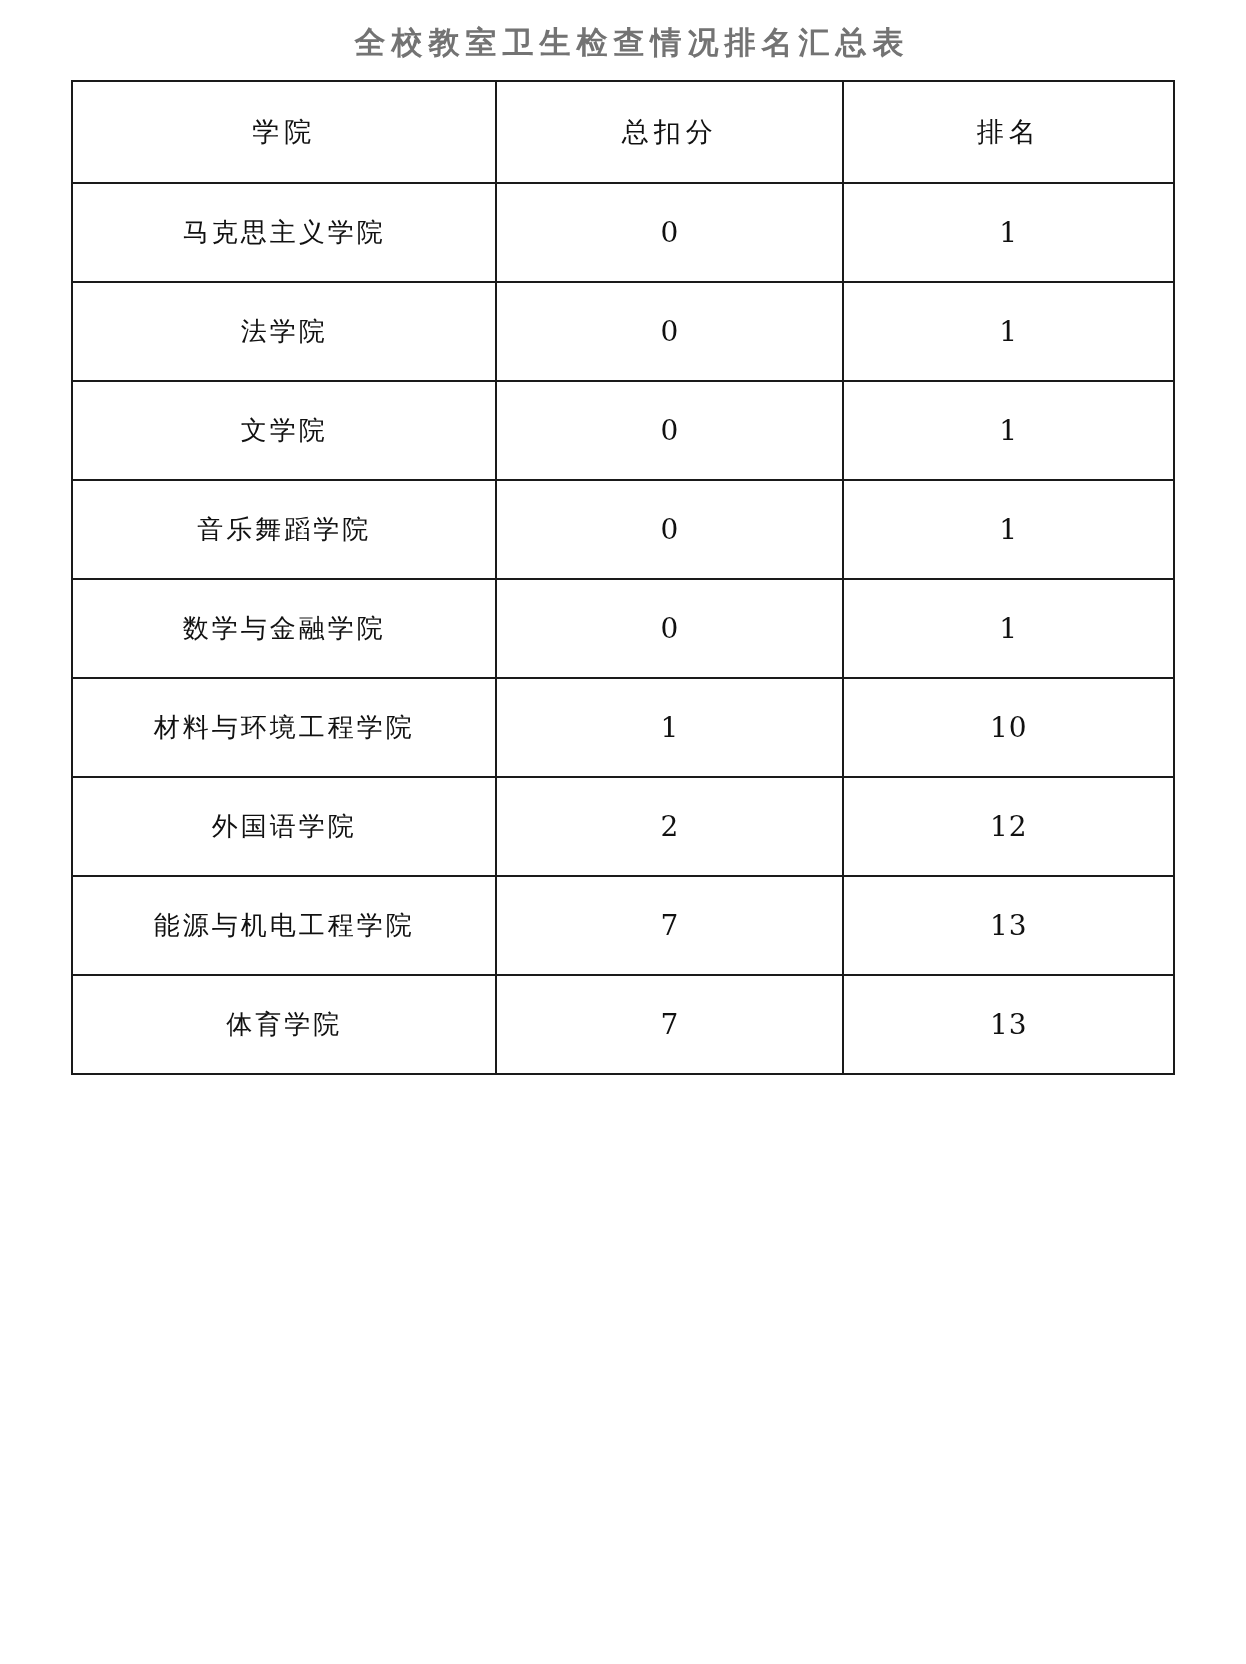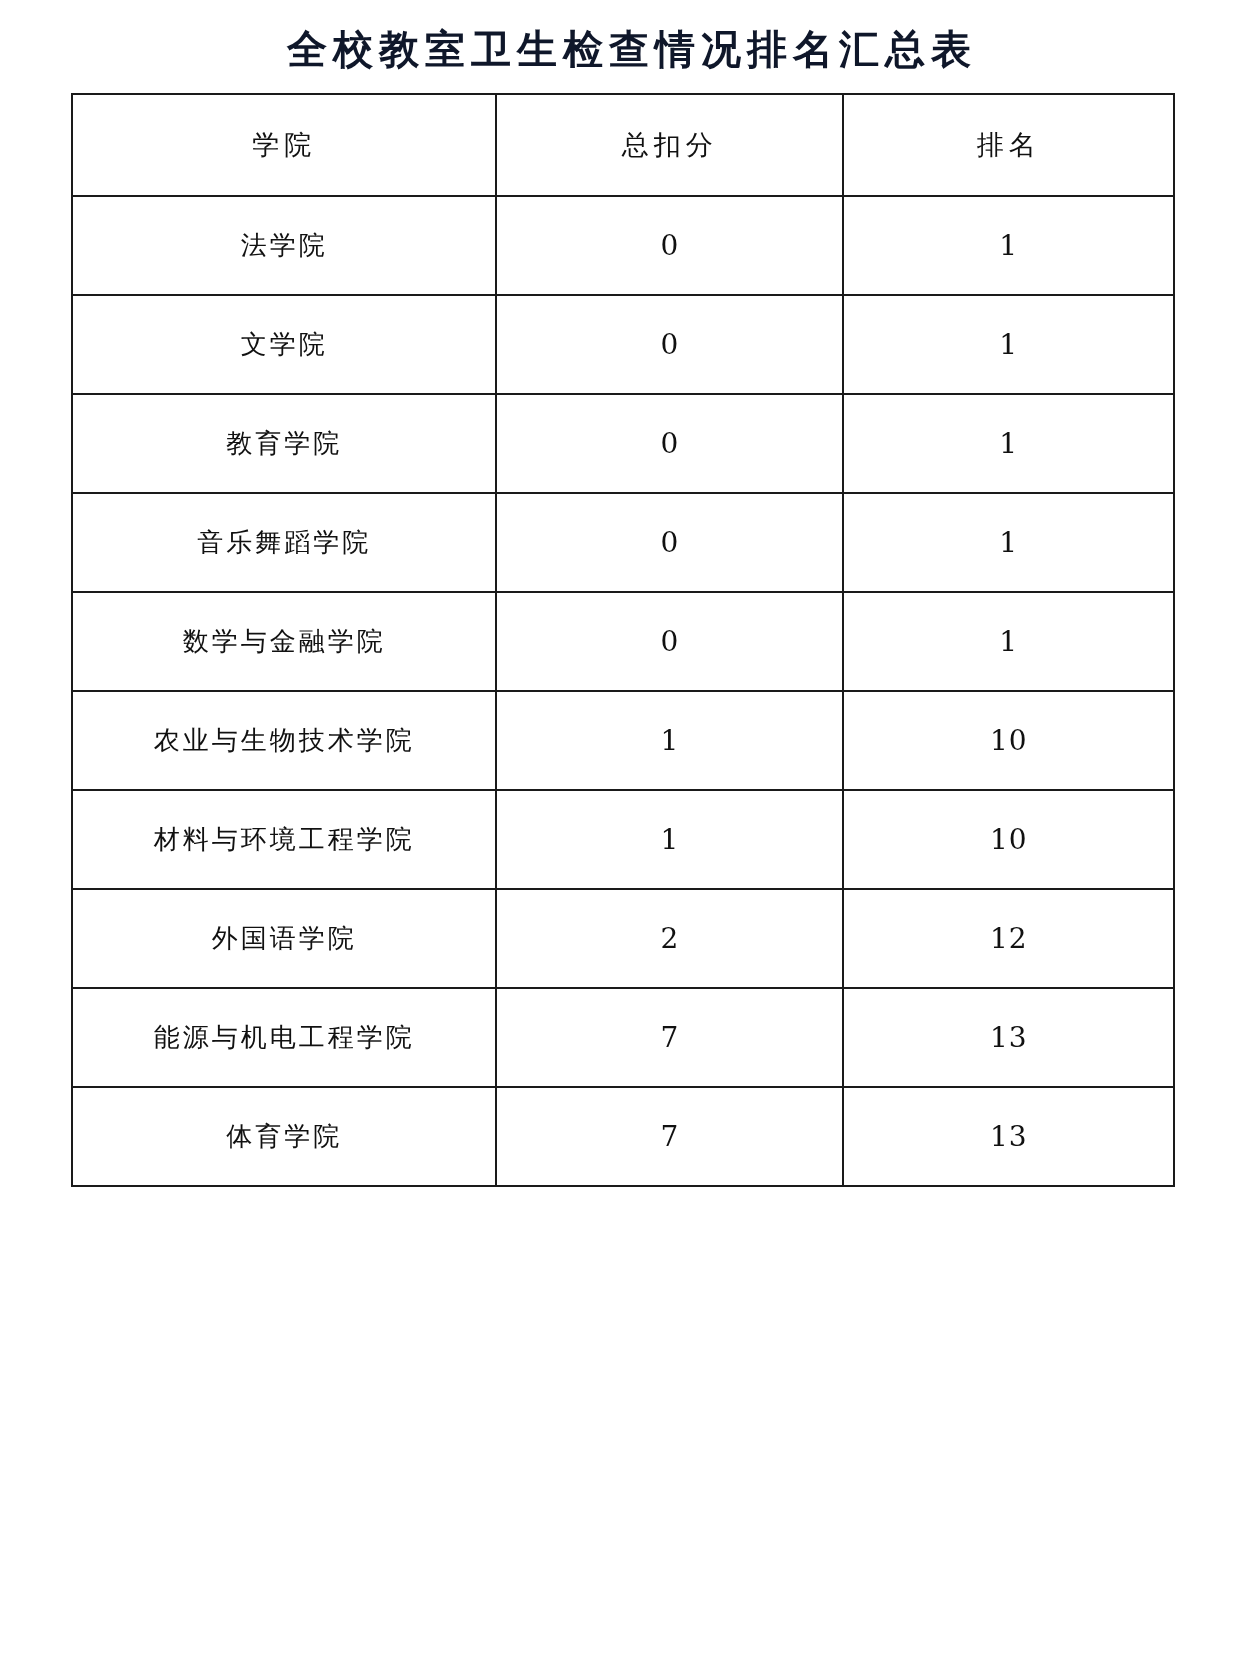--- a/index.html
+++ b/index.html
@@ -16,24 +16,24 @@
   }
   .page {
     position: relative;
     width: 1246px;
     height: 1664px;
     box-sizing: border-box;
     padding: 0;
   }
   .doc-title {
     text-align: center;
-    font-size: 40px;
+    font-size: 31px;
     letter-spacing: 6px;
     font-weight: 700;
-    color: #0f172a;
+    color: #737373;
     margin: 22px 0 16px 18px;
     font-family: "DejaVu Serif", "Liberation Serif", serif;
   }
   .table-wrap {
     width: 1104px;
     margin: 0 auto;
   }
   table.rank-table {
     border-collapse: collapse;
     width: 100%;
@@ -84,48 +84,43 @@
       </colgroup>
       <thead>
         <tr>
           <th>学院</th>
           <th>总扣分</th>
           <th>排名</th>
         </tr>
       </thead>
       <tbody id="table-body">
           <tr>
+            <td class="college">马克思主义学院</td>
+            <td class="num">0</td>
+            <td class="num">1</td>
+          </tr>
+          <tr>
             <td class="college">法学院</td>
             <td class="num">0</td>
             <td class="num">1</td>
           </tr>
           <tr>
             <td class="college">文学院</td>
-            <td class="num">0</td>
-            <td class="num">1</td>
-          </tr>
-          <tr>
-            <td class="college">教育学院</td>
             <td class="num">0</td>
             <td class="num">1</td>
           </tr>
           <tr>
             <td class="college">音乐舞蹈学院</td>
             <td class="num">0</td>
             <td class="num">1</td>
           </tr>
           <tr>
             <td class="college">数学与金融学院</td>
             <td class="num">0</td>
             <td class="num">1</td>
-          </tr>
-          <tr>
-            <td class="college">农业与生物技术学院</td>
-            <td class="num">1</td>
-            <td class="num">10</td>
           </tr>
           <tr>
             <td class="college">材料与环境工程学院</td>
             <td class="num">1</td>
             <td class="num">10</td>
           </tr>
           <tr>
             <td class="college">外国语学院</td>
             <td class="num">2</td>
             <td class="num">12</td>

